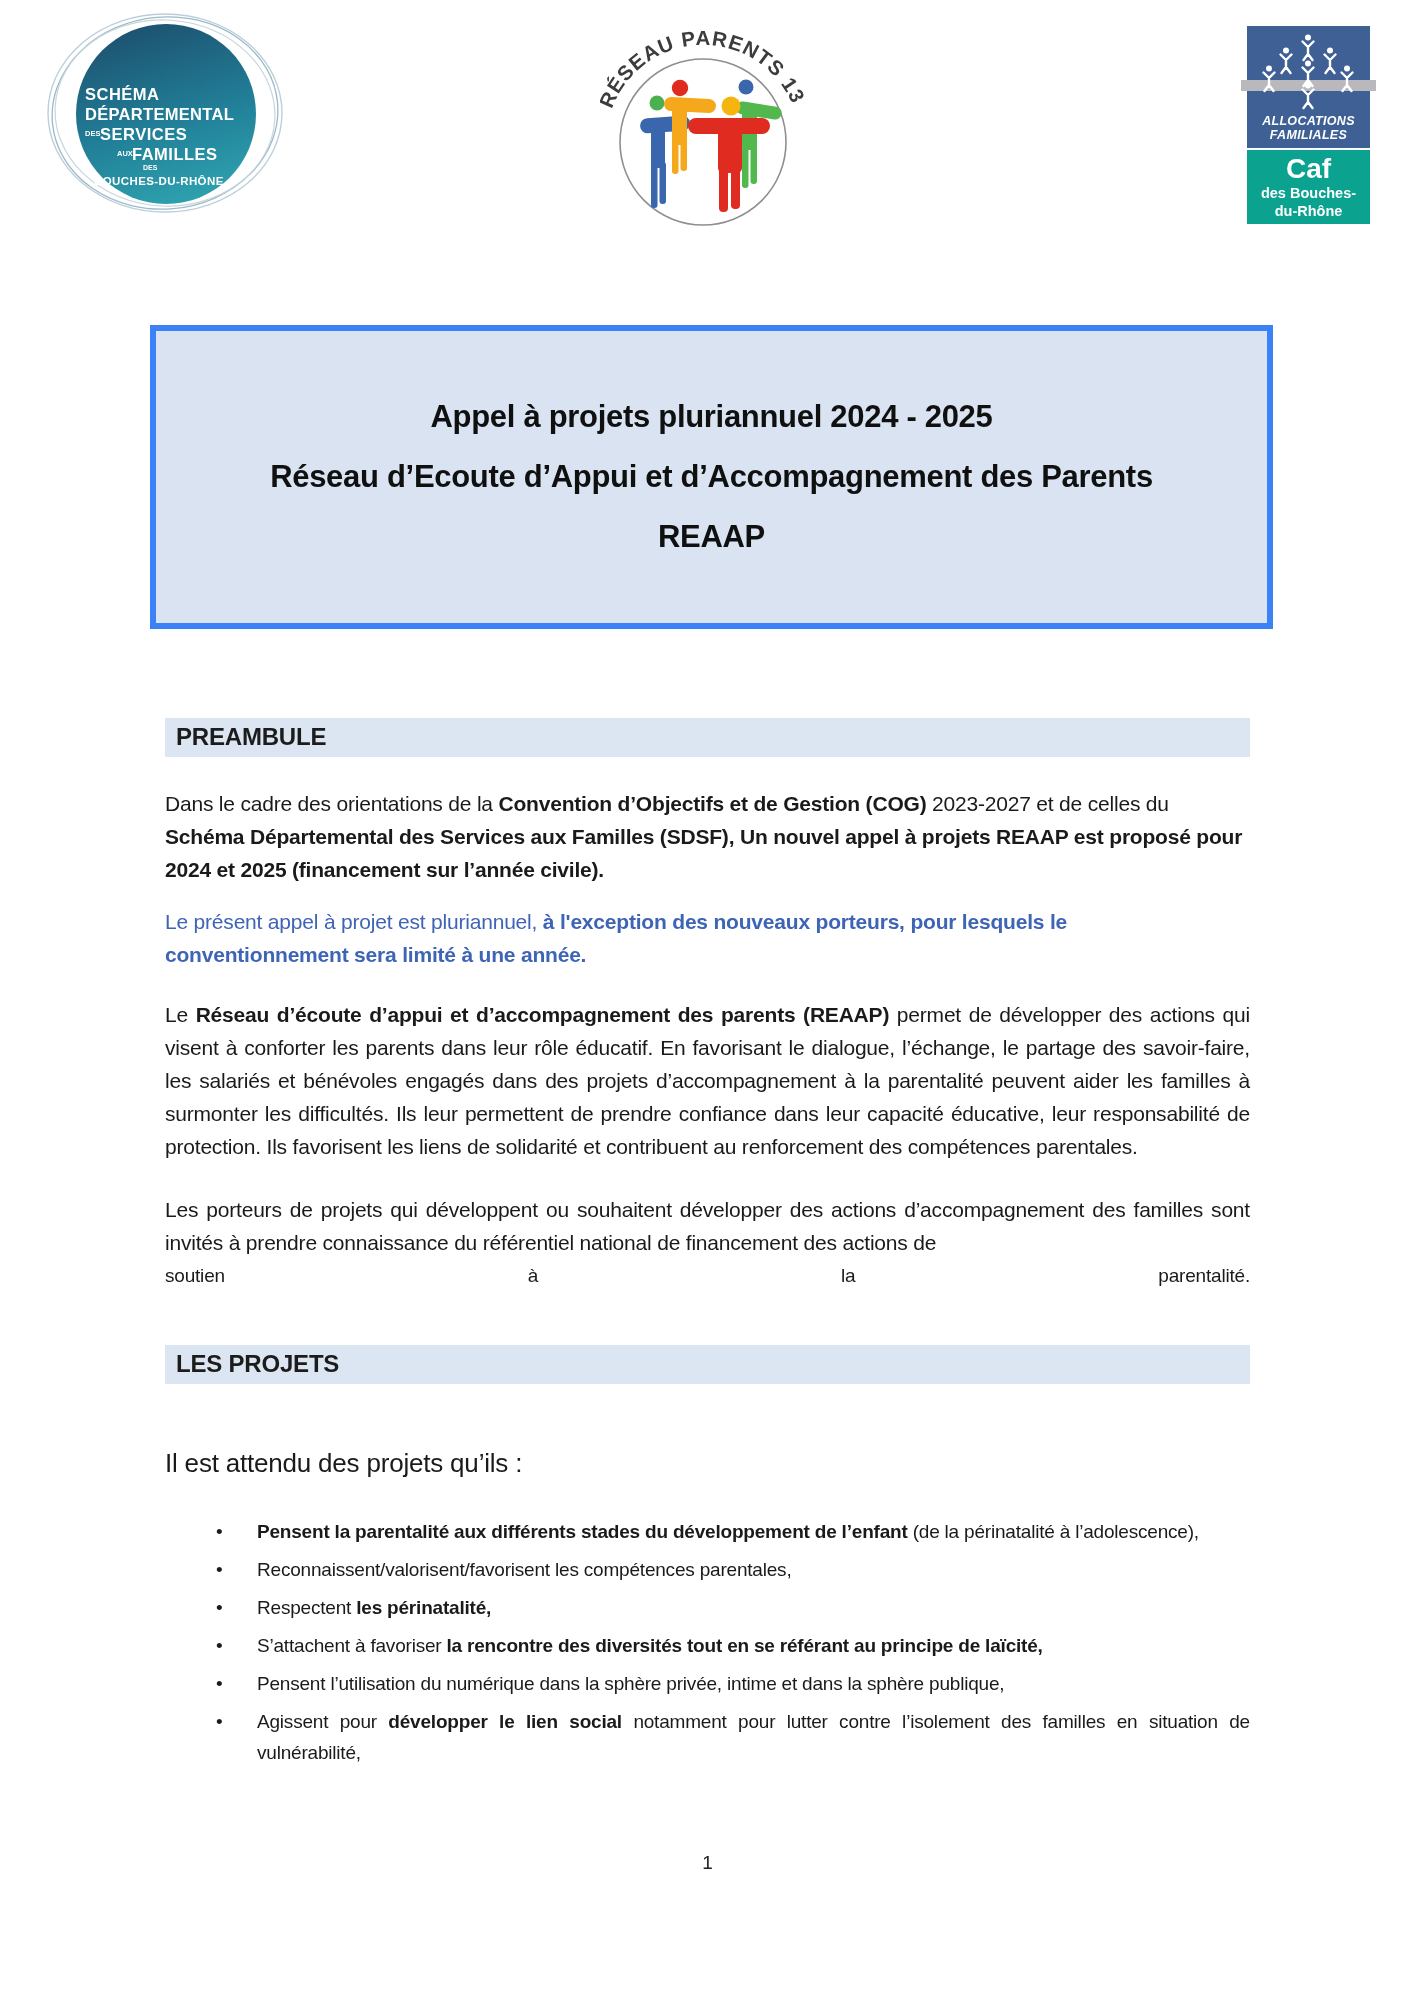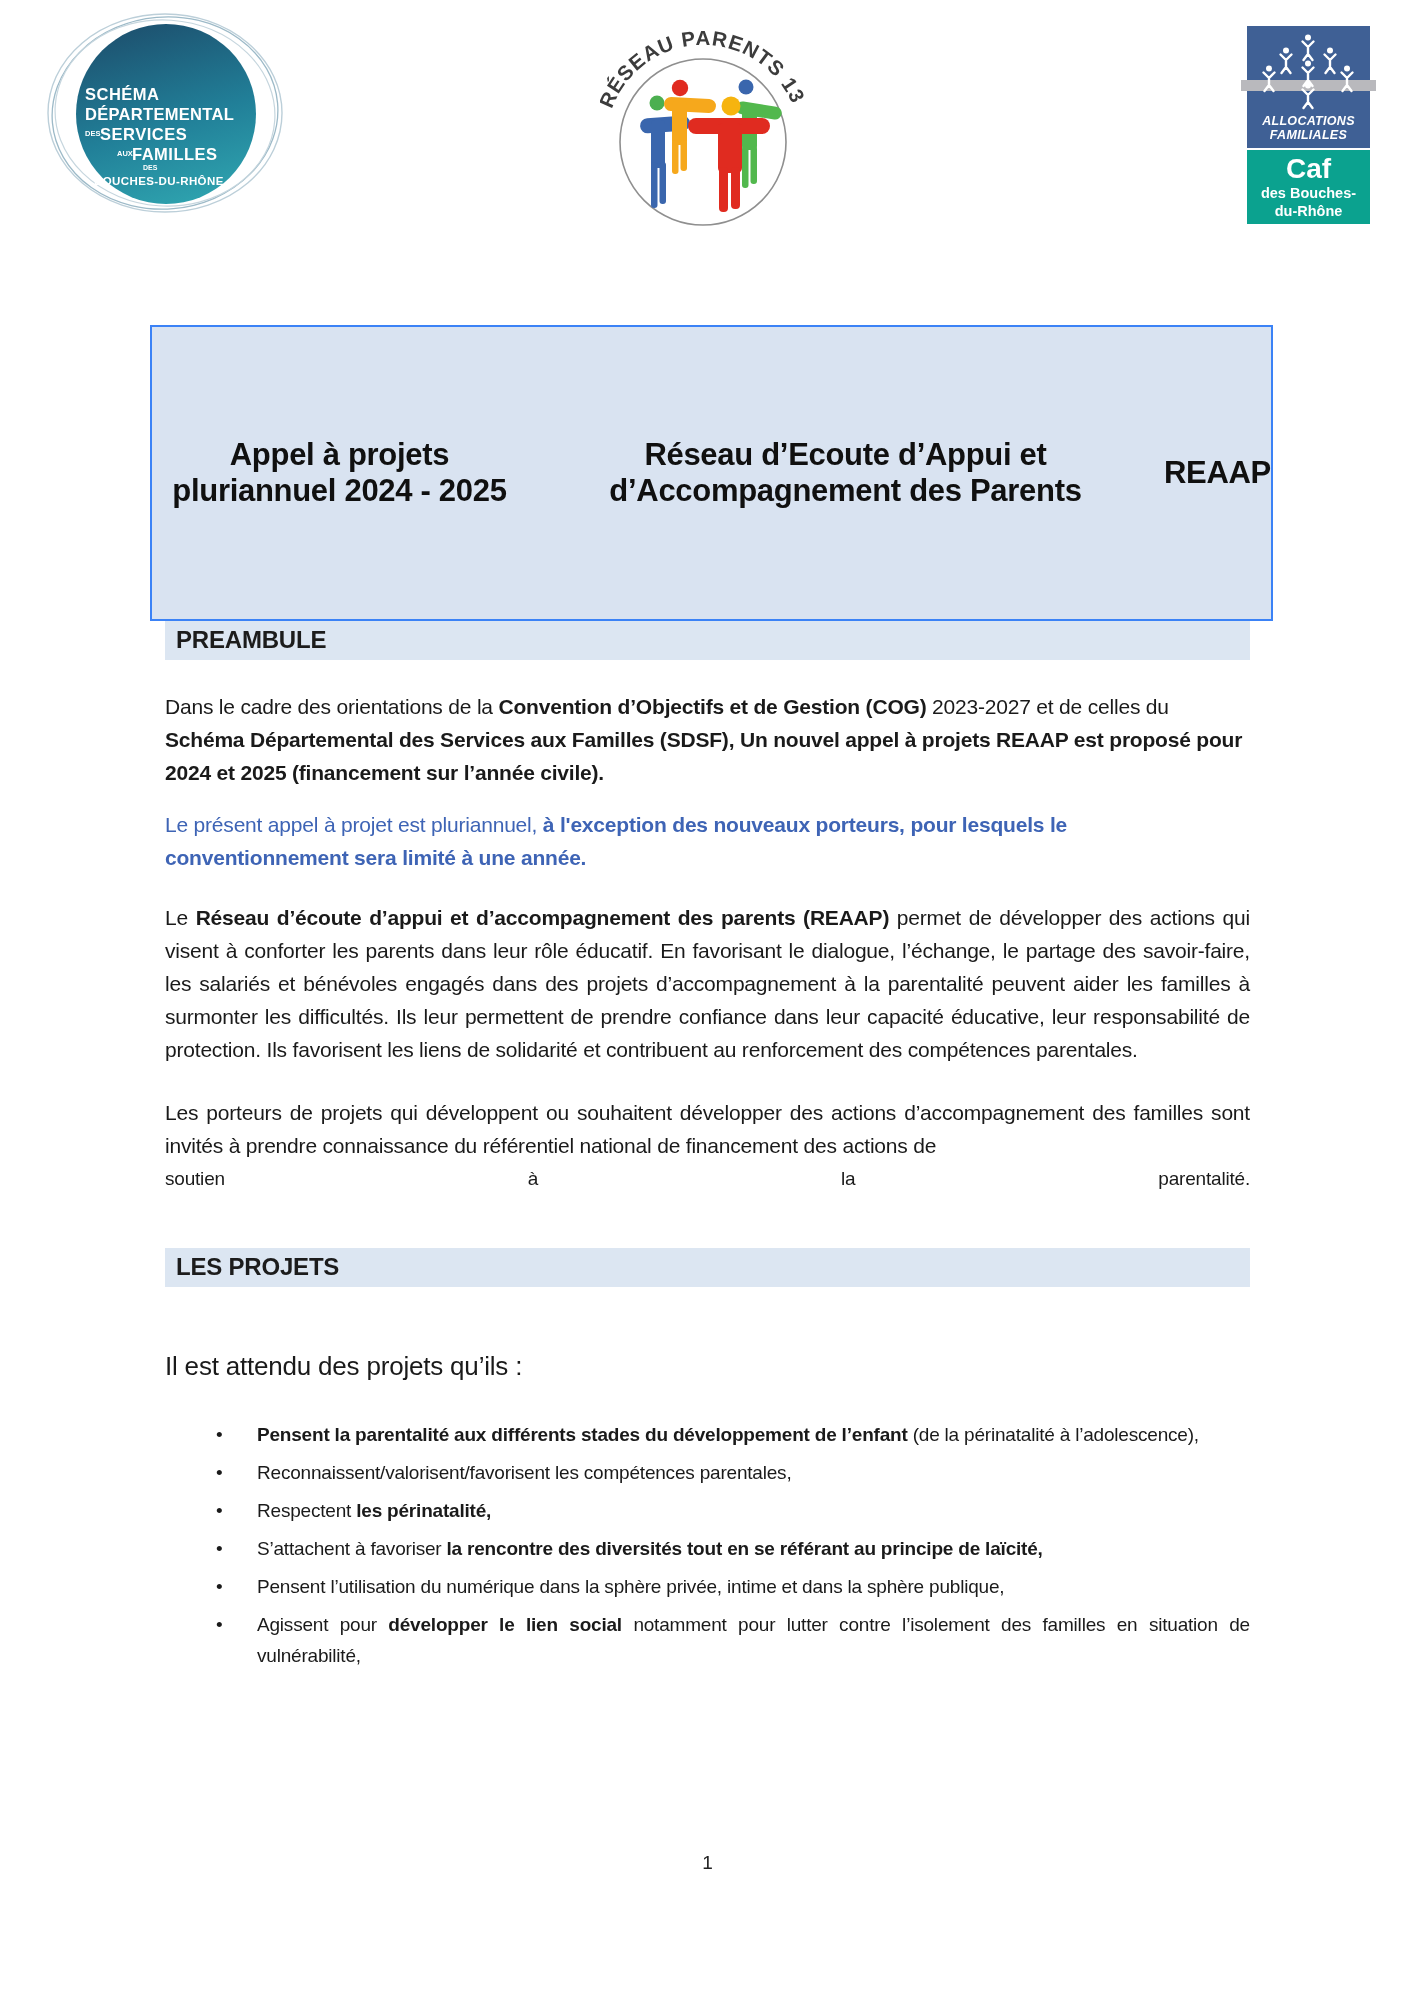--- a/index.html
+++ b/index.html
@@ -17,31 +17,32 @@
   .logo-sdsf  { position: absolute; left: 43px;  top: 12px; }
   .logo-reseau{ position: absolute; left: 600px; top: 6px;  }
   .logo-caf   { position: absolute; left: 1241px; top: 26px; }
   svg text { font-family: "Liberation Sans", sans-serif; }
 
   
   .title-box {
     margin: 95px 142px 0 150px;
     height: 292px;
     background: #d9e3f1;
-    border: 2px solid #3b82f6;
-    display: flex; flex-direction: row;
+    border: 6px solid #3b82f6;
+    display: flex; flex-direction: column;
     align-items: center; justify-content: center;
     gap: 24px;
     text-align: center;
   }
   .title-line { font-weight: bold; font-size: 31px; color: #101010; letter-spacing: -0.3px; }
 
   
   .content { margin: 0 165px; width: 1085px; }
   .section-bar {
+    margin-top: 89px;
     background: #dce6f2;
     padding: 5px 10px 6px 11px;
     font-size: 24px; font-weight: bold; color: #1c1c1c;
     letter-spacing: -0.2px;
   }
   .section-bar.projets { margin-top: 53px; }
   .para {
     font-size: 21px; line-height: 33px; letter-spacing: -0.2px;
   }
   .p1 { margin-top: 30px; }

